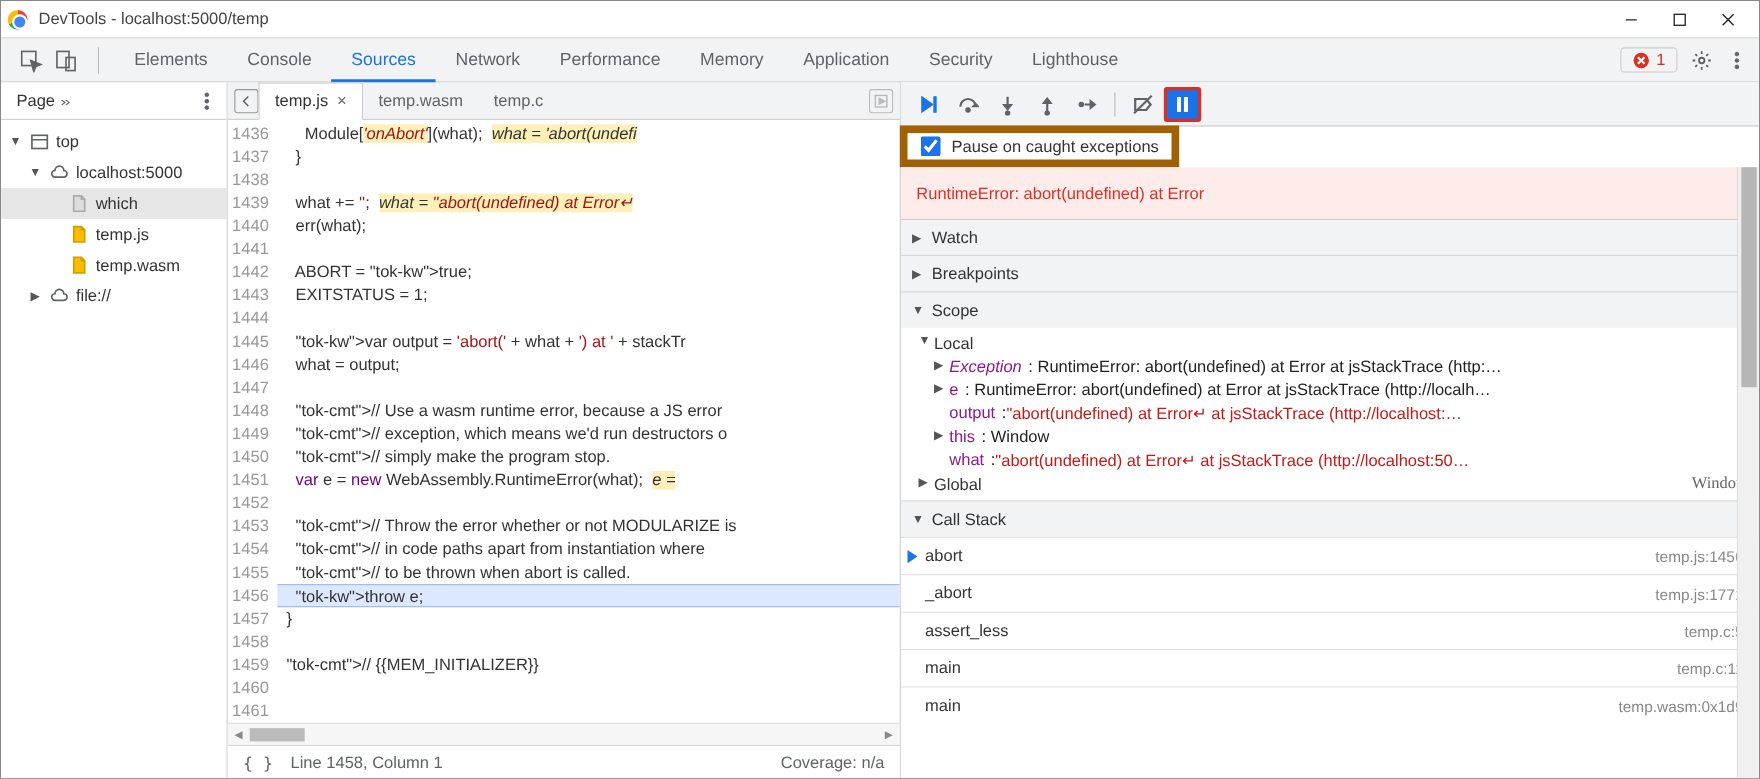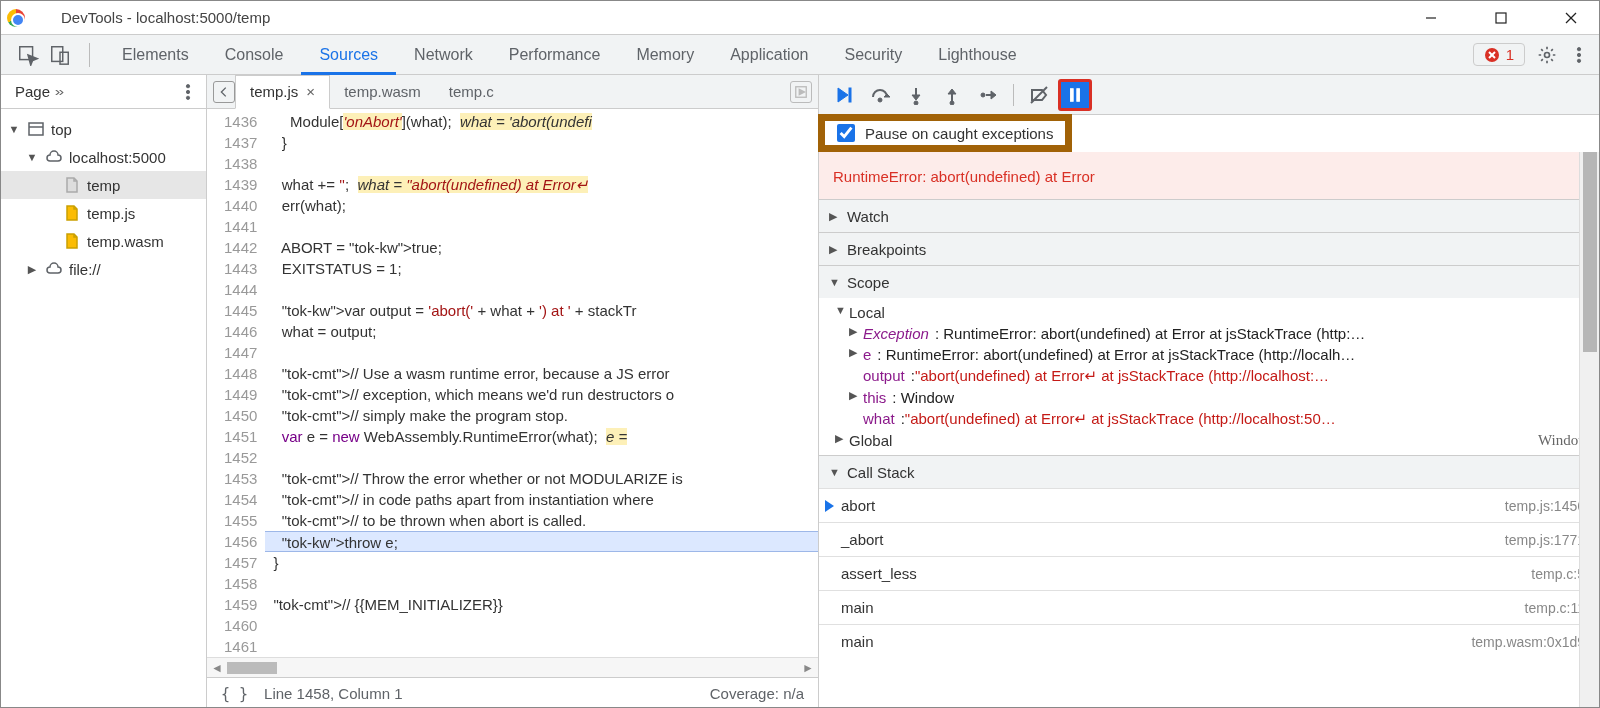--- a/index.html
+++ b/index.html
@@ -1,19 +1,19 @@
 <!DOCTYPE html>
 <html><head>
 <meta charset="utf-8">
 <style>
 * { margin:0; padding:0; box-sizing:border-box; font-family:"Segoe UI",Arial,sans-serif; }
 body { width:1600px; height:708px; background:#fff; border:1px solid #888; overflow:hidden; font-size:15px; color:#333; }
 
 
-.titlebar { display:flex; align-items:center; height:34px; padding:0 6px; background:#fff; border-bottom:1px solid #ccc;gap:26px;}
+.titlebar { display:flex; align-items:center; height:34px; padding:0 6px; background:#fff; border-bottom:1px solid #ccc;}
 .titlebar .chrome-icon { width:18px; height:18px; border-radius:50%; background:conic-gradient(#ea4335 0 120deg,#34a853 120deg 240deg,#fbbc05 240deg 360deg); position:relative; margin-right:10px;}
 .titlebar .chrome-icon::after{content:"";position:absolute;top:4px;left:4px;width:10px;height:10px;border-radius:50%;background:#4285f4;border:2px solid #fff;}
 .titlebar .title { color:#444; font-size:15px; }
 .titlebar .spacer { flex:1; }
 .winbtn { width:44px; height:30px; display:flex; align-items:center; justify-content:center; color:#222;}
 .winbtn svg { width:14px; height:14px; stroke:#222; stroke-width:1.2; fill:none;}
 .winbtn.close svg { width:16px; height:16px;}
 
 
 .toptab { display:flex; align-items:center; height:40px; padding:0 10px 0 16px; background:#f1f3f4; border-bottom:1px solid #ccc;}
@@ -42,21 +42,21 @@
 
 .editor { flex:1; border-right:1px solid #ccc; display:flex; flex-direction:column; min-width:0;}
 .ed-tabs{height:34px;display:flex;align-items:center;padding:0 6px;border-bottom:1px solid #ccc;background:#f1f3f4;}
 .ed-tabs .nav{width:22px;height:22px;stroke:#5f6368;fill:none;stroke-width:1.5;border:1px solid #999;border-radius:3px;padding:3px;}
 .ed-tabs .etab{padding:0 14px;height:34px;display:flex;align-items:center;gap:8px;color:#5f6368;font-size:15px;}
 .ed-tabs .etab.active{background:#fff;color:#333;border:1px solid #ccc;border-bottom:1px solid #fff;margin-bottom:-1px;}
 .ed-tabs .close-x{font-size:15px;color:#666;}
 .ed-tabs .play{margin-left:auto;width:22px;height:22px;stroke:#bbb;fill:none;stroke-width:1.5;border:1px solid #bbb;border-radius:3px;padding:3px;}
 
 .code-area{flex:1;display:flex;font-family:Consolas,Menlo,monospace;font-size:15px;overflow:hidden;position:relative;}
-.gutter{background:#fff;color:#999;text-align:right;padding:2px 8px 2px 4px;user-select:none;line-height:21px;margin-left:13px;}
+.gutter{background:#fff;color:#999;text-align:right;padding:2px 8px 2px 4px;user-select:none;line-height:21px;}
 .gutter div{height:21px;}
 .codelines{flex:1;padding:2px 0;line-height:21px;white-space:pre;overflow:hidden;}
 .codelines .ln{height:21px;padding-left:8px;}
 .codelines .hl-line{background:#dce8ff;border-top:1px solid #9db7e8;border-bottom:1px solid #9db7e8;}
 .tok-kw{color:#708;} .tok-str{color:#a31515;}
 .tok-hl{background:#fdf0b8;font-style:italic;}
 
 .ed-foot{height:32px;border-top:1px solid #ccc;display:flex;align-items:center;padding:0 14px;color:#5f6368;font-size:15px;background:#fff;}
 .ed-foot .brace{font-family:monospace;margin-right:16px;}
 .ed-foot .cov{margin-left:auto;}
@@ -198,21 +198,21 @@
             <path d="M5 13a3 3 0 010-6 4 4 0 018 0 3 3 0 010 6z"></path>
           </svg>
           <span>localhost:5000</span>
         </div>
         <div class="row sel" style="padding-left: 42px;">
           <span class="tw"></span>
           <svg class="ic file-g" viewBox="0 0 18 18">
             <path d="M4 2h7l3 3v11H4z"></path>
             <path d="M11 2v3h3" fill="none"></path>
           </svg>
-          <span>temp</span>
+          <span>which</span>
         </div>
         <div class="row" style="padding-left: 42px;">
           <span class="tw"></span>
           <svg class="ic file-y" viewBox="0 0 18 18">
             <path d="M4 2h7l3 3v11H4z"></path>
             <path d="M11 2v3h3" fill="none"></path>
           </svg>
           <span>temp.js</span>
         </div>
         <div class="row" style="padding-left: 42px;">

